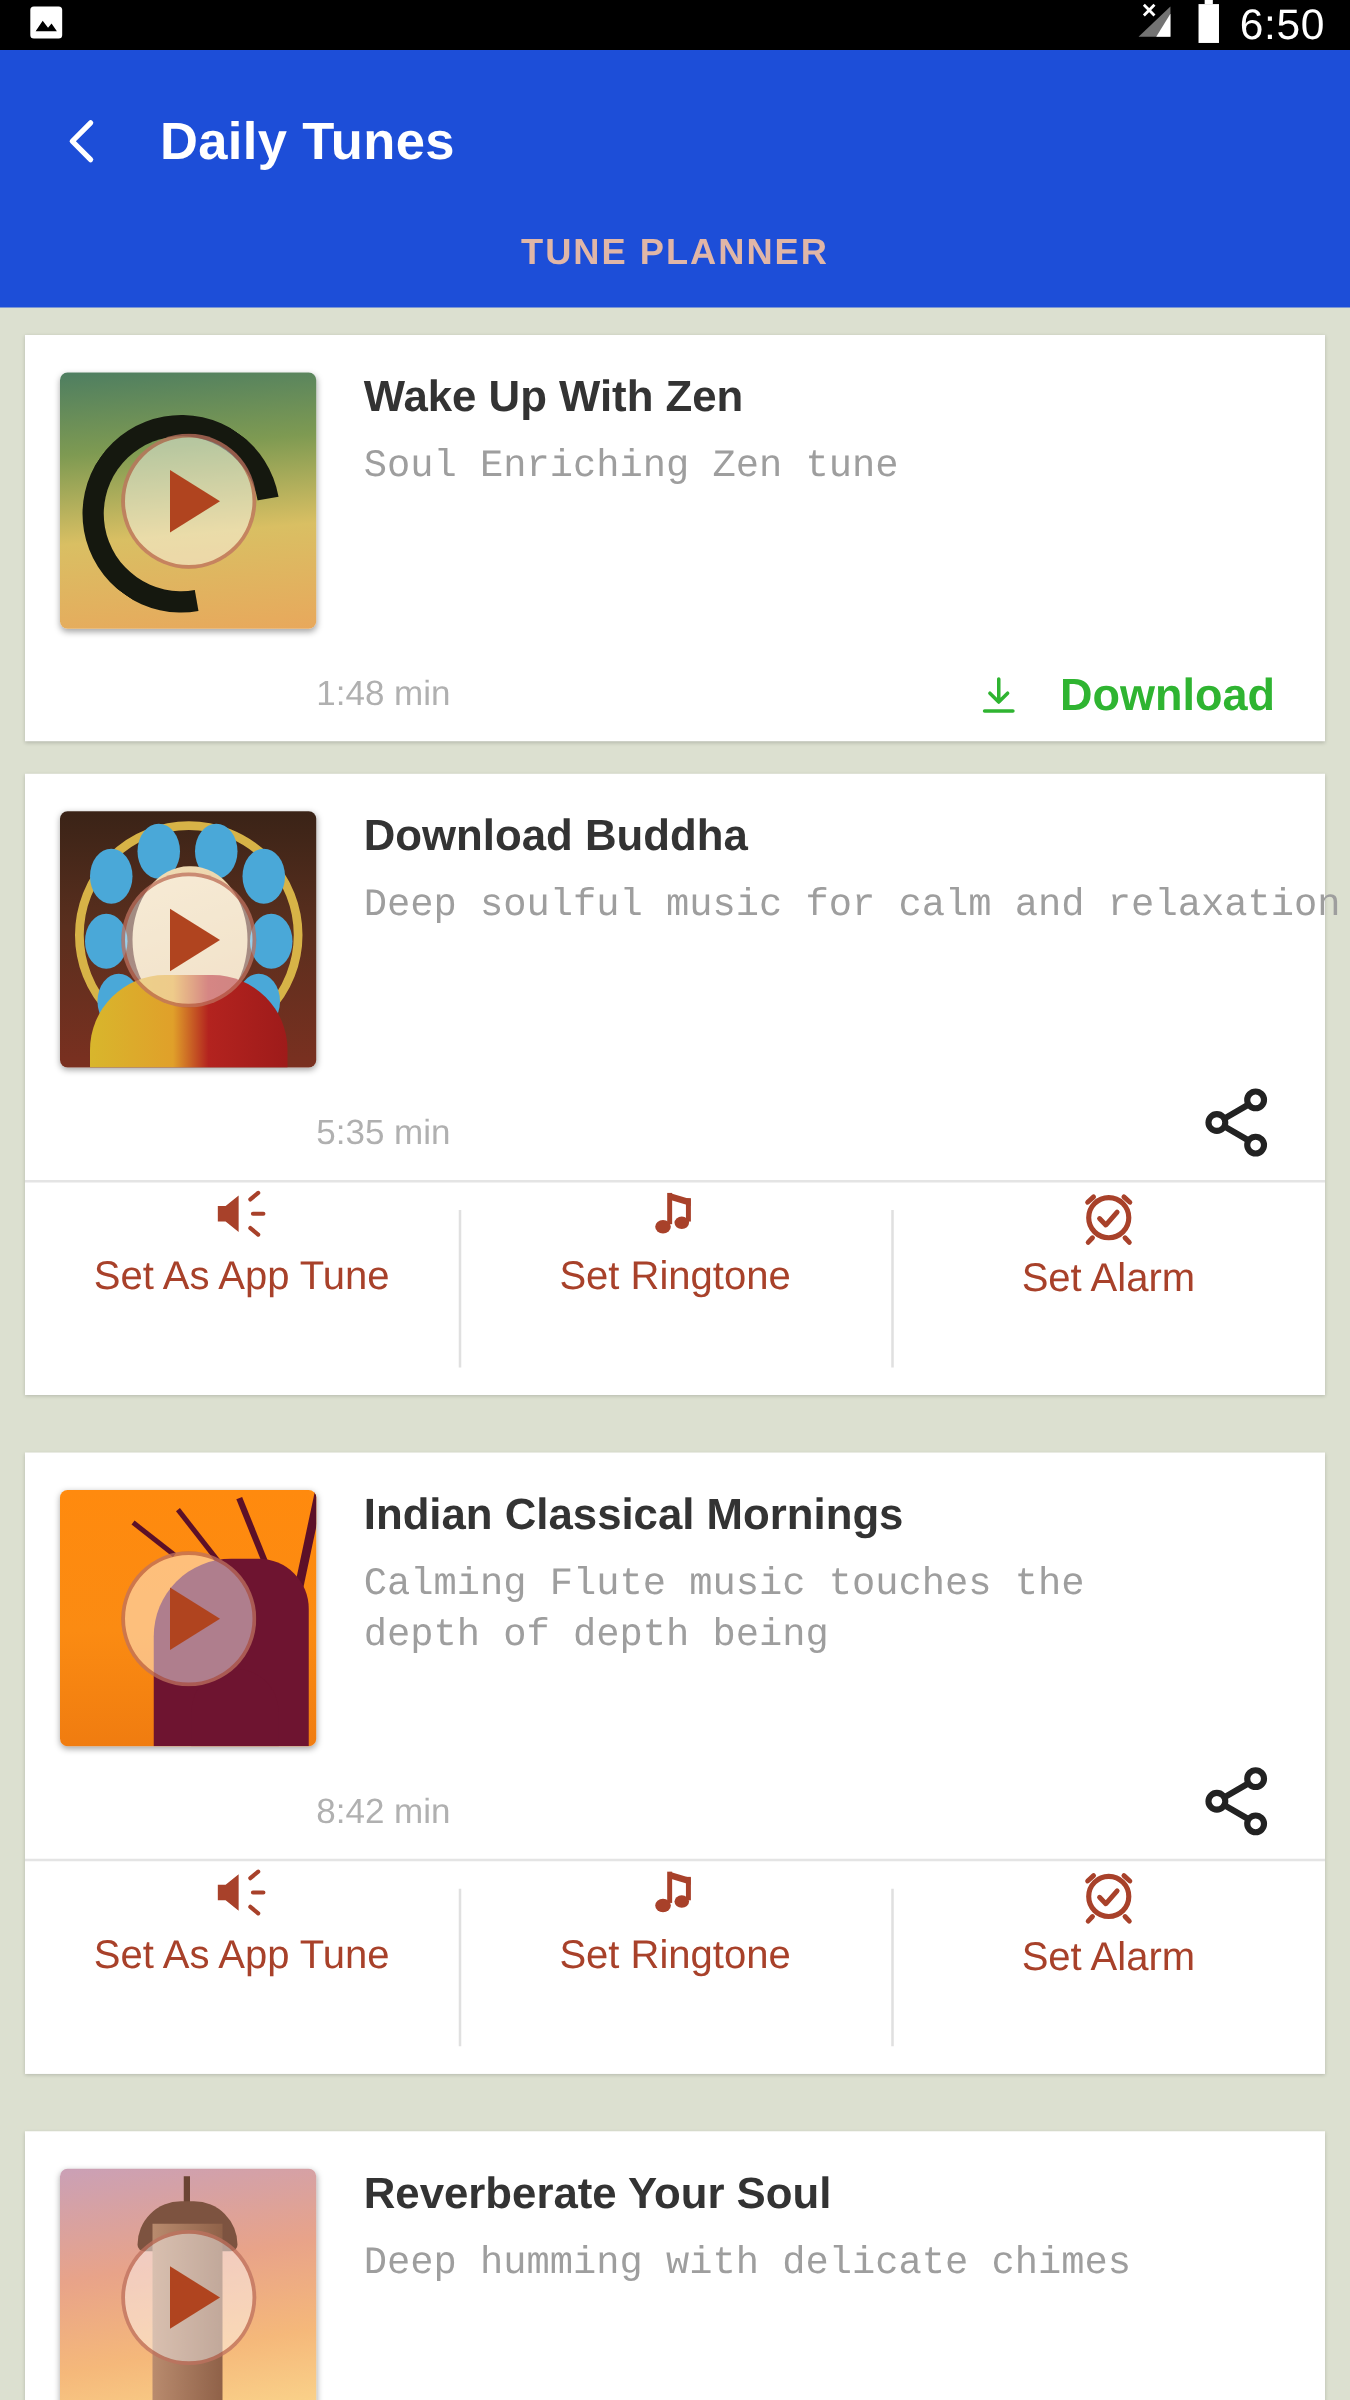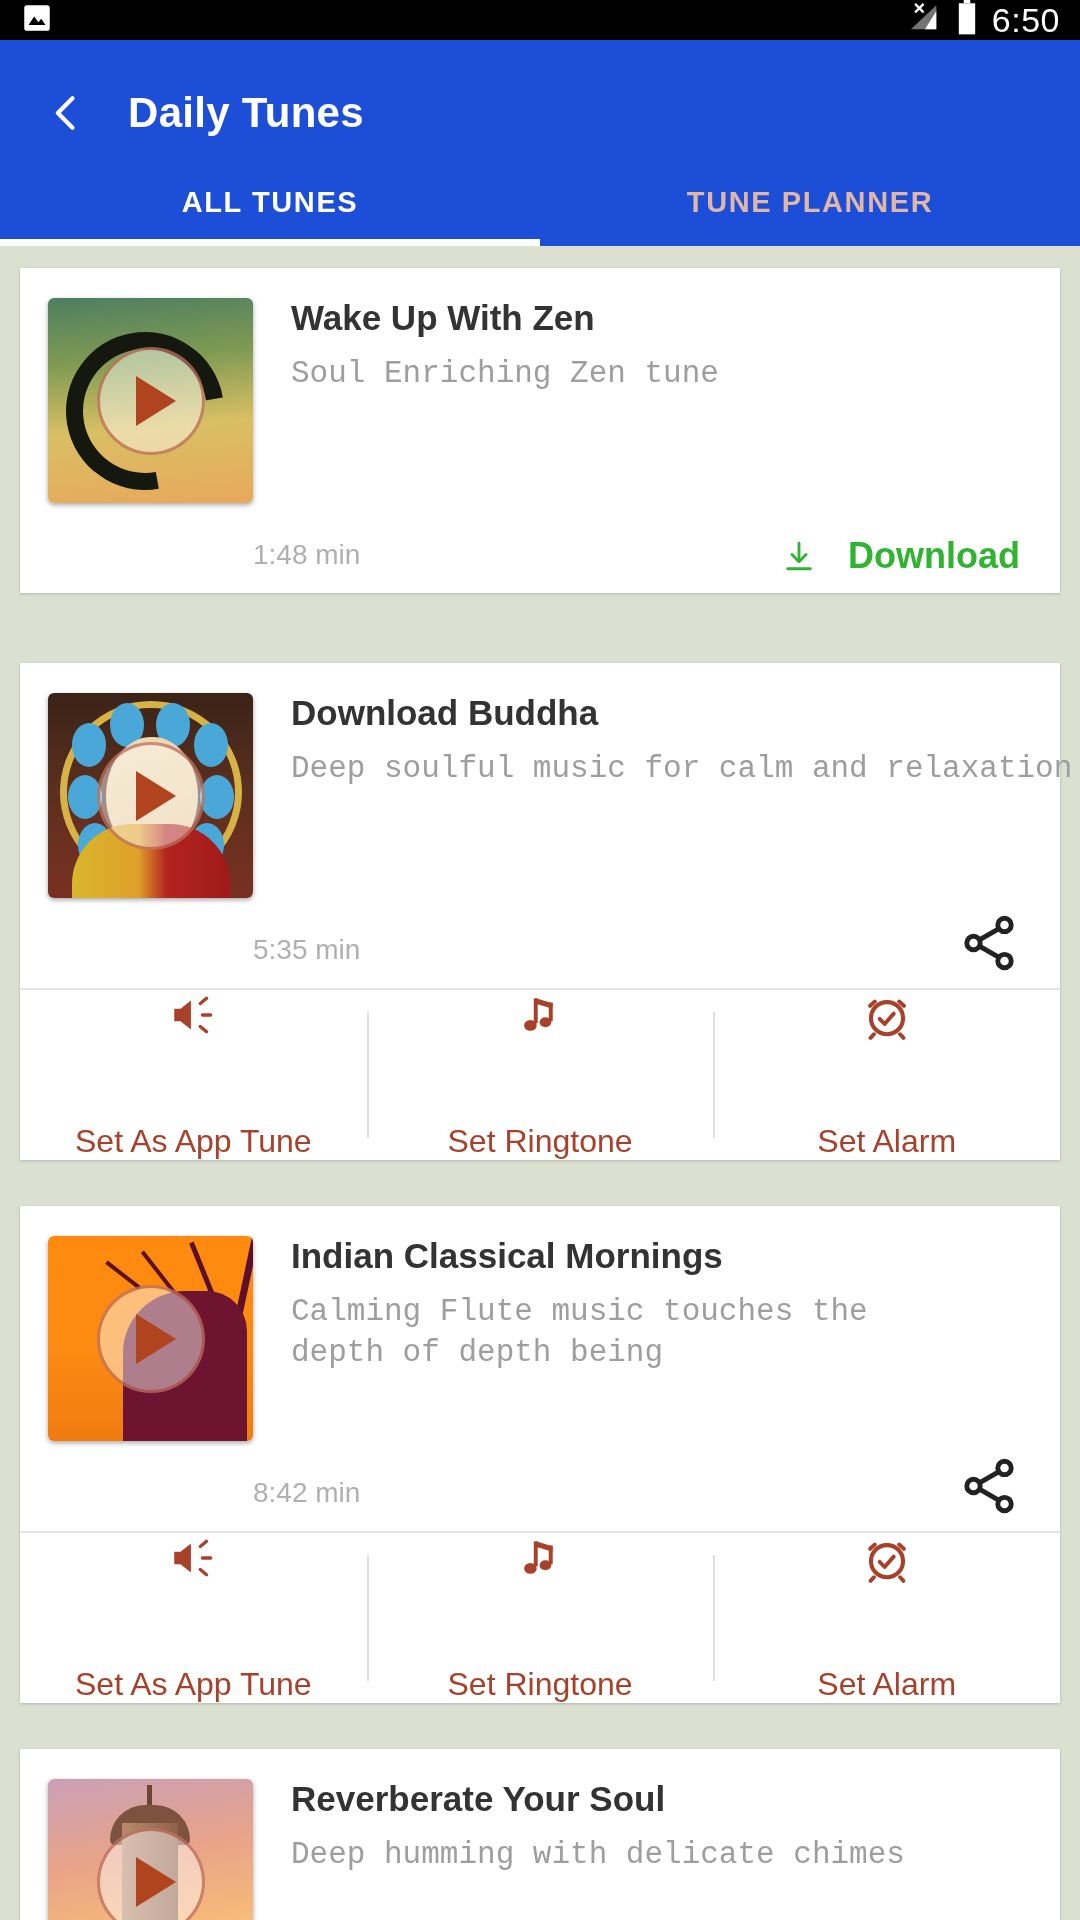--- a/index.html
+++ b/index.html
@@ -37,21 +37,21 @@
   }
   .tab.active{color:#ffffff;}
   .tab.inactive{color:#e0b6a7;}
   .tab.active::after{
     content:"";position:absolute;left:0;right:0;bottom:0;height:7px;background:#fff;
   }
 
   
   .list{padding:22px 20px 0 20px;}
   .card{
-    background:#fff;margin-bottom:70px;
+    background:#fff;margin-bottom:26px;
     box-shadow:0 1px 3px rgba(0,0,0,.18);
     position:relative;
   }
   .card.with-actions{margin-bottom:46px;}
   .card-main{display:flex;padding:30px 0 0 0;min-height:210px;}
   .thumb{
     width:205px;height:205px;flex:0 0 205px;margin-left:28px;border-radius:6px;
     position:relative;overflow:hidden;
     box-shadow:0 2px 5px rgba(0,0,0,.35);
   }
@@ -88,21 +88,21 @@
     font-size:36px;font-weight:bold;cursor:pointer;padding-bottom:16px;
   }
   .share-btn{cursor:pointer;padding-bottom:10px;}
 
   
   .actionbar{
     display:flex;border-top:2px solid #e4e4e4;background:#fff;height:172px;
   }
   .action{
     flex:1;display:flex;flex-direction:column;align-items:center;
-    justify-content:space-between;gap:33px;cursor:pointer;position:relative;
+    justify-content:flex-start;gap:6px;cursor:pointer;position:relative;
   }
   .action + .action::before{
     content:"";position:absolute;left:0;top:22px;bottom:22px;width:2px;background:#e0e0e0;
   }
   .action-label{color:#a8412a;font-size:32px;}
 
   
   .art-zen{background:linear-gradient(175deg,#4e7e61 0%,#7e9a52 30%,#d9bf63 62%,#e8a85c 100%);}
   .art-zen .enso{
     position:absolute;left:18px;top:34px;width:158px;height:158px;border-radius:50%;
@@ -184,21 +184,20 @@
 <div class="appbar">
   <div class="appbar-top">
     <div class="back-btn">
       <svg width="44" height="44" viewBox="0 0 24 24">
         <path d="M15 4l-8 8 8 8" fill="none" stroke="#fff" stroke-width="2.3" stroke-linecap="round" stroke-linejoin="round"></path>
       </svg>
     </div>
     <div class="appbar-title">Daily Tunes</div>
   </div>
   <div class="tabs">
-    <div class="tab active">ALL TUNES</div>
     <div class="tab inactive">TUNE PLANNER</div>
   </div>
 </div>
 
 <div class="list">
 
   <div class="card">
     <div class="card-main">
       <div class="thumb art-zen">
         <div class="enso"></div>

